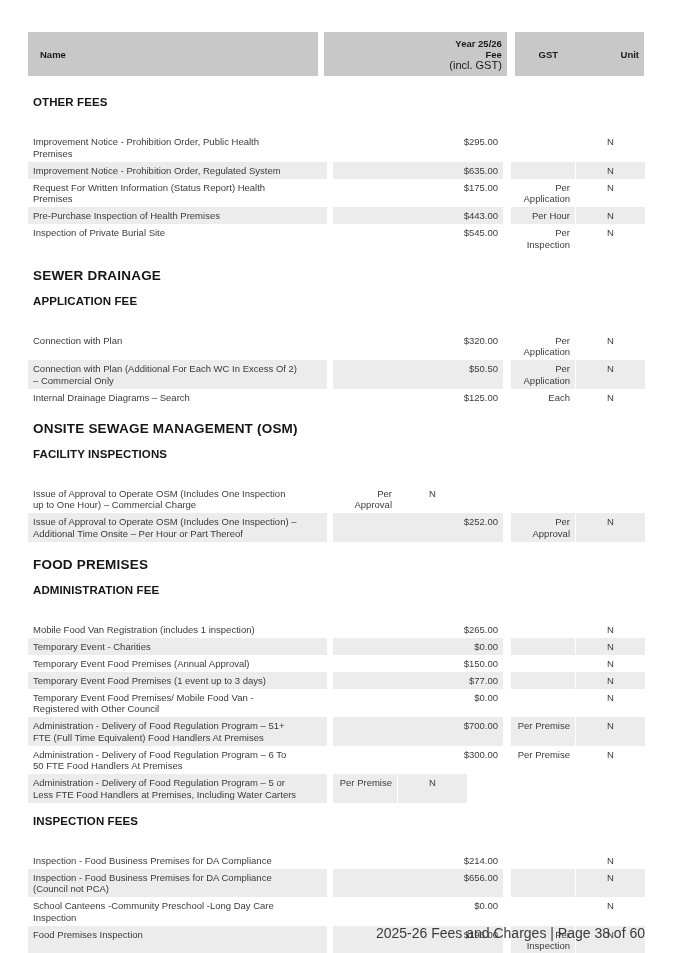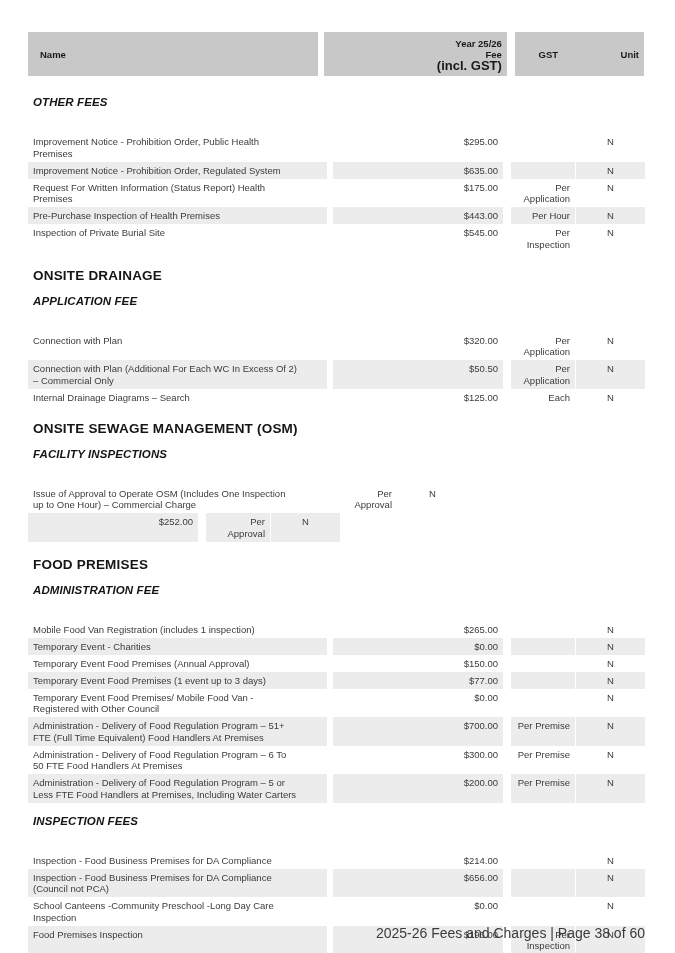--- a/index.html
+++ b/index.html
@@ -10,29 +10,29 @@
   }
   .sheet { position:absolute; top:0; left:28px; width:617px; }
 
   
   .thead { display:flex; margin-top:32px; height:44px; }
   .thead .hcell { background:#c8c8c8; box-sizing:border-box; color:#1a1a1a;
                   font-size:9.5px; font-weight:bold; display:flex; }
   .th-name { width:299px; margin-right:6px; align-items:center; padding-left:12px; }
   .th-fee  { width:188px; margin-right:8px; flex-direction:column; justify-content:center;
              align-items:flex-end; padding-right:5px; text-align:right; line-height:11px; }
-  .th-fee .tiny { font-size:13px; font-weight:bold; }
+  .th-fee .tiny { font-size:11px; font-weight:normal; }
   .th-unit { width:64px; margin-right:1px; align-items:center; justify-content:flex-end; padding-right:5px; }
   .th-gst  { width:69px; align-items:center; justify-content:center; }
 
   
   .h-main { font-size:13.5px; line-height:15px; font-weight:bold; color:#151515;
             margin:15px 0 0 5px; letter-spacing:.2px; }
   .h-sub  { font-size:11.5px; line-height:13px; font-weight:bold; color:#151515;
-            margin:12px 0 0 5px; letter-spacing:.1px;font-style:italic; }
+            margin:12px 0 0 5px; letter-spacing:.1px; }
   .thead + .h-sub { margin-top:20px; }
 
   
   .rows { margin-top:24px; }
   .row  { display:flex; min-height:17px; }
   .row .cell { box-sizing:border-box; font-size:9.5px; line-height:11.5px; color:#3b3b3b;
                padding-top:3px; padding-bottom:2.5px; background:transparent; }
   .row.shaded .cell { background:#ececec; }
   .c-name { width:299px; margin-right:6px; padding-left:5px; padding-right:4px; white-space:pre-line; }
   .c-fee  { width:170px; margin-right:8px; text-align:right; padding-right:5px; }
@@ -95,21 +95,21 @@
     </div>
     <div class="row">
       <div class="cell c-name">Inspection of Private Burial Site</div>
       <div class="cell c-fee">$545.00</div>
       <div class="cell c-unit">Per
 Inspection</div>
       <div class="cell c-gst">N</div>
     </div>
   </div>
 
-  <div class="h-main">ONSITE DRAINAGE</div>
+  <div class="h-main">SEWER DRAINAGE</div>
 
   <div class="h-sub">APPLICATION FEE</div>
   <div class="rows">
     <div class="row">
       <div class="cell c-name">Connection with Plan</div>
       <div class="cell c-fee">$320.00</div>
       <div class="cell c-unit">Per
 Application</div>
       <div class="cell c-gst">N</div>
     </div>
@@ -134,20 +134,22 @@
   <div class="h-sub">FACILITY INSPECTIONS</div>
   <div class="rows">
     <div class="row">
       <div class="cell c-name">Issue of Approval to Operate OSM (Includes One Inspection
 up to One Hour) – Commercial Charge</div>
       <div class="cell c-unit">Per
 Approval</div>
       <div class="cell c-gst">N</div>
     </div>
     <div class="row shaded">
+      <div class="cell c-name">Issue of Approval to Operate OSM (Includes One Inspection) –
+Additional Time Onsite – Per Hour or Part Thereof</div>
       <div class="cell c-fee">$252.00</div>
       <div class="cell c-unit">Per
 Approval</div>
       <div class="cell c-gst">N</div>
     </div>
   </div>
 
   <div class="h-main">FOOD PREMISES</div>
 
   <div class="h-sub">ADMINISTRATION FEE</div>
@@ -193,21 +195,20 @@
     <div class="row">
       <div class="cell c-name">Administration - Delivery of Food Regulation Program – 6 To
 50 FTE Food Handlers At Premises</div>
       <div class="cell c-fee">$300.00</div>
       <div class="cell c-unit">Per Premise</div>
       <div class="cell c-gst">N</div>
     </div>
     <div class="row shaded">
       <div class="cell c-name">Administration - Delivery of Food Regulation Program – 5 or
 Less FTE Food Handlers at Premises, Including Water Carters</div>
-      <div class="cell c-fee">$200.00</div>
       <div class="cell c-unit">Per Premise</div>
       <div class="cell c-gst">N</div>
     </div>
   </div>
 
   <div class="h-sub">INSPECTION FEES</div>
   <div class="rows">
     <div class="row">
       <div class="cell c-name">Inspection - Food Business Premises for DA Compliance</div>
       <div class="cell c-fee">$214.00</div>

